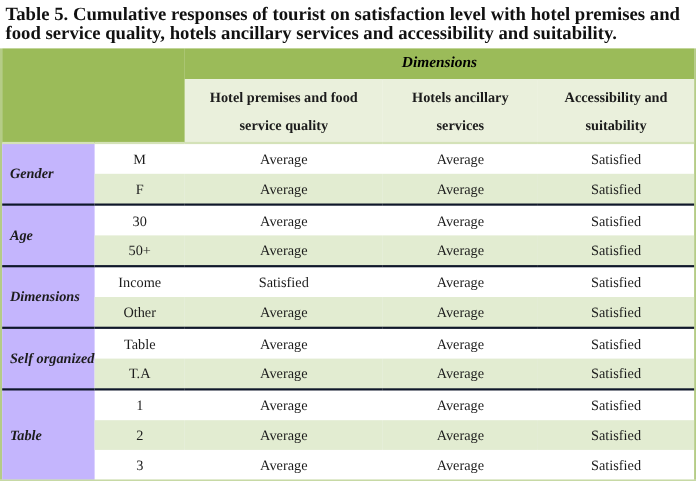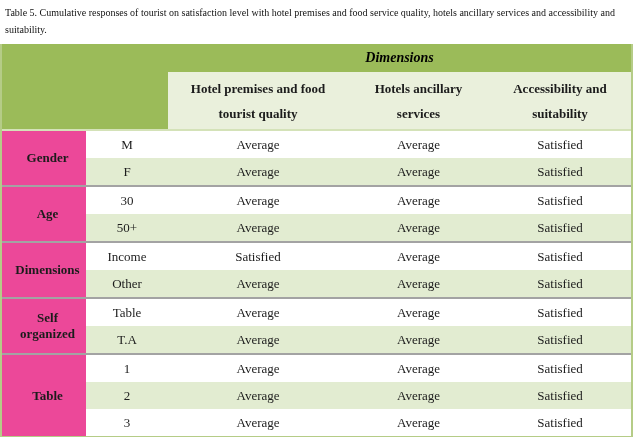--- a/index.html
+++ b/index.html
@@ -2,45 +2,46 @@
 <html><head>
 <meta charset="utf-8">
 <style>
   html,body{margin:0;padding:0;}
   body{
     width:633px;height:437px;overflow:hidden;background:#ffffff;
     font-family:"Liberation Serif", serif;
   }
   .caption{
     box-sizing:border-box;height:44px;padding:4px 5px 0 5px;
-    font-size:10px;line-height:17px;font-weight:normal;color:#111111;
+    font-size:17px;line-height:17px;font-weight:bold;color:#111111;
   }
   .table-wrap{
     box-sizing:border-box;width:633px;
     border-left:2px solid #B5CC87;border-right:2px solid #B5CC87;
   }
   table{border-collapse:collapse;table-layout:fixed;width:629px;}
   td{
     padding:0;font-size:13px;color:#1c1c1c;text-align:center;vertical-align:middle;
     font-family:"Liberation Serif", serif;
   }
   .green-cell{background:#9BBB59;}
   .dims-cell{color:#000000;font-weight:bold;font-size:14px;height:28px;font-style:italic;}
   .corner-cell{height:85px;}
   .subhdr{
     background:#EAF0DC;font-weight:bold;height:57px;line-height:25px;
     vertical-align:middle;padding:0 4px;
   }
   .hdr2-sep{border-bottom:2px solid #D4E2B8;}
   tr.body-row td{height:27px;}
   tr.band td{background:#E2ECD1;}
-  tr.group-start td{border-top:2px solid #a3a3a3;}
+  tr.group-start td{border-top:2px solid #0f172a;}
   td.glabel{
-    font-weight:bold;text-align:center;padding-left:7px;background:#ec4899;
+    font-weight:bold;text-align:left;padding-left:7px;background:#c4b5fd;
     line-height:16px;
+    font-style:italic;
   }
   .bottom-bar{width:633px;height:7px;background:#B5CC87;}
 </style>
 </head>
 <body>
 
 <div class="caption">Table 5. Cumulative responses of tourist on satisfaction level with hotel premises and food service quality, hotels ancillary services and accessibility and suitability.</div>
 
 <div class="table-wrap">
   <table>
@@ -52,21 +53,21 @@
         <col style="width:142px">
     </colgroup>
 
     <tbody>
         <tr>
       <td class="green-cell corner-cell hdr2-sep" colspan="2" rowspan="2"></td>
       <td class="green-cell dims-cell" colspan="3">Dimensions</td>
     </tr>
 
     <tr>
-      <td class="subhdr hdr2-sep">Hotel premises and food tourist quality</td>
+      <td class="subhdr hdr2-sep">Hotel premises and food service quality</td>
       <td class="subhdr hdr2-sep">Hotels ancillary services</td>
       <td class="subhdr hdr2-sep">Accessibility and suitability</td>
     </tr>
 
     <tr class="body-row">
       <td class="glabel" rowspan="2">Gender</td>
       <td>M</td>
       <td>Average</td>
       <td>Average</td>
       <td>Satisfied</td>

